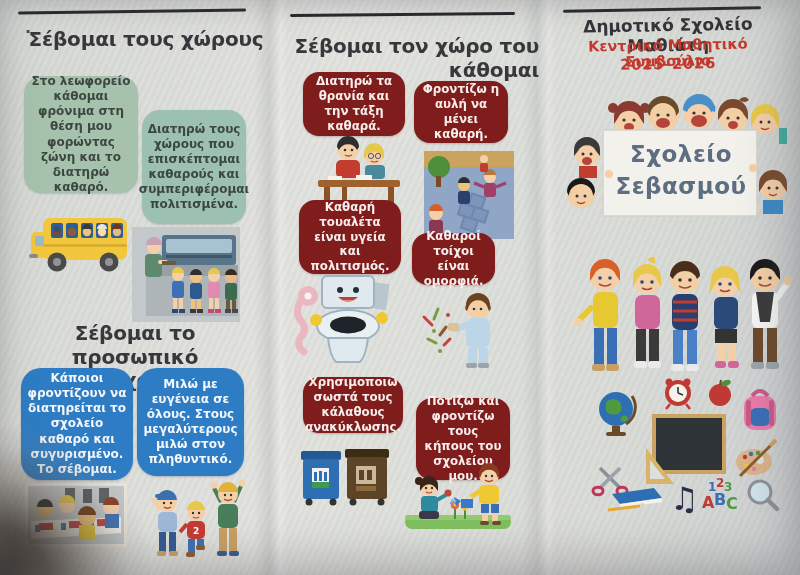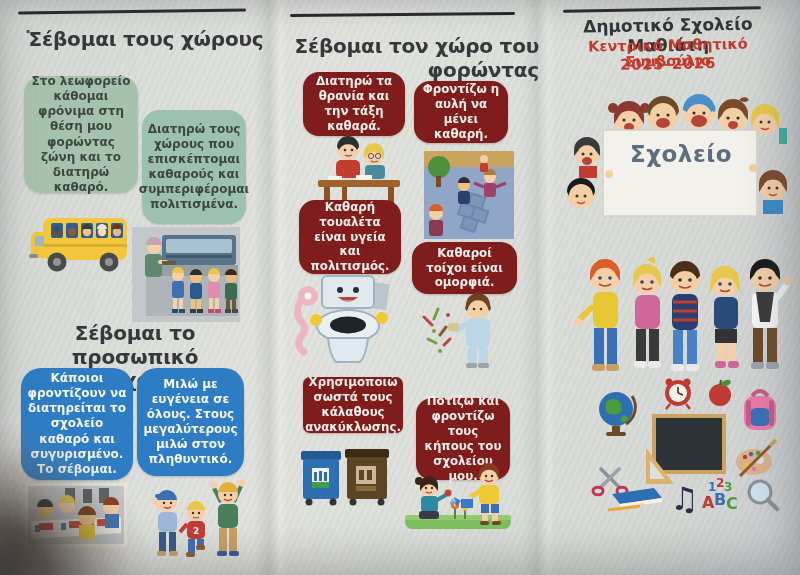--- a/index.html
+++ b/index.html
@@ -206,21 +206,21 @@
         <rect x="79" y="79" width="10" height="5" rx="2" fill="#35598f"></rect>
           <rect x="91" y="79" width="10" height="5" rx="2" fill="#35598f"></rect>
       </g>
     </svg>
   </section>
 
   <section>
     <div class="rule rot-m" style="left:290px;top:13px;width:225px;"></div>
     <h1 class="title" style="left:275px;top:21px;width:250px;margin:14px;text-align:right;">
       <span>Σέβομαι τον χώρο του</span><br>
-      <span>φορώντας</span>
+      <span>κάθομαι</span>
     </h1>
     <div class="card red" style="left:303px;top:72px;width:102px;height:64px;">Διατηρώ τα θρανία και την τάξη καθαρά.</div>
     <div class="card red" style="left:414px;top:81px;width:94px;height:62px;">Φροντίζω η αυλή να μένει καθαρή.</div>
 
     <svg class="illus" style="left:308px;top:133px;" width="102" height="75" viewBox="0 0 102 75">
       <circle cx="40" cy="16" r="11" fill="#f5cfa8"></circle>
       <path d="M29 14 a11 11 0 0 1 22 0 l-2 3 a10 10 0 0 0 -18 0 z" fill="#2e2e2e"></path>
       <circle cx="37" cy="17" r="1.3" fill="#333"></circle>
         <circle cx="44" cy="17" r="1.3" fill="#333"></circle>
         <path d="M37 22 q3 2 7 0" stroke="#a04a3a" stroke-width="1.3" fill="none"></path>
@@ -259,21 +259,21 @@
       <line x1="60" y1="36" x2="50" y2="32" stroke="#a0406a" stroke-width="3"></line>
         <line x1="72" y1="36" x2="82" y2="32" stroke="#a0406a" stroke-width="3"></line>
       <circle cx="12" cy="62" r="7" fill="#f5cfa8"></circle>
         <path d="M5 60 a7 7 0 0 1 14 0" fill="#d85f28"></path>
         <rect x="5" y="69" width="14" height="16" rx="3" fill="#8a3a50"></rect>
       <circle cx="60" cy="8" r="4" fill="#f5cfa8"></circle>
         <rect x="56" y="12" width="8" height="9" rx="2" fill="#c23c30"></rect>
     </svg>
 
     <div class="card red" style="left:299px;top:200px;width:102px;height:74px;">Καθαρή τουαλέτα είναι υγεία και πολιτισμός.</div>
-    <div class="card red" style="left:412px;top:242px;width:105px;height:52px;">Καθαροί τοίχοι είναι ομορφιά.</div>
+    <div class="card red" style="left:412px;top:233px;width:83px;height:52px;">Καθαροί τοίχοι είναι ομορφιά.</div>
 
     <svg class="illus" style="left:290px;top:268px;" width="110" height="102" viewBox="0 0 110 102">
       <rect x="66" y="14" width="32" height="26" fill="#b9c6cd" transform="rotate(8 82 27)"></rect>
       <rect x="32" y="8" width="52" height="32" rx="5" fill="#dfe9ee" stroke="#9fb4c0" stroke-width="2"></rect>
       <circle cx="50" cy="22" r="3" fill="#243038"></circle>
         <circle cx="66" cy="22" r="3" fill="#243038"></circle>
       <path d="M48 29 q10 9 20 0 z" fill="#b5443a"></path>
         <path d="M52 32 q6 4 12 0 z" fill="#e88a80"></path>
       <ellipse cx="58" cy="58" rx="31" ry="16" fill="#e8f0f4" stroke="#9fb4c0" stroke-width="2"></ellipse>
       <ellipse cx="58" cy="57" rx="18" ry="8.5" fill="#1e242a"></ellipse>
@@ -302,21 +302,21 @@
         <circle cx="71" cy="22" r="1.3" fill="#333"></circle>
       <rect x="56" y="31" width="24" height="30" rx="7" fill="#bcd6e8"></rect>
       <line x1="57" y1="38" x2="46" y2="42" stroke="#bcd6e8" stroke-width="7" stroke-linecap="round"></line>
       <rect x="38" y="36" width="11" height="8" rx="2" fill="#d9c49a"></rect>
       <rect x="58" y="61" width="9" height="16" fill="#bcd6e8"></rect>
         <rect x="69" y="61" width="9" height="16" fill="#bcd6e8"></rect>
       <rect x="56" y="76" width="11" height="5" rx="2" fill="#9aa4aa"></rect>
         <rect x="68" y="76" width="11" height="5" rx="2" fill="#9aa4aa"></rect>
     </svg>
 
-    <div class="card red" style="left:303px;top:377px;width:100px;height:56px;border-radius:7px;">Χρησιμοποιώ σωστά τους κάλαθους ανακύκλωσης.</div>
+    <div class="card red" style="left:303px;top:377px;width:100px;height:56px;">Χρησιμοποιώ σωστά τους κάλαθους ανακύκλωσης.</div>
     <div class="card red" style="left:416px;top:392px;width:94px;height:82px;margin-top:6px;">Ποτίζω και φροντίζω τους κήπους του σχολείου μου.</div>
 
     <svg class="illus" style="left:295px;top:444px;" width="98" height="64" viewBox="0 0 98 64">
       <rect x="6" y="7" width="40" height="9" rx="2" fill="#245a94"></rect>
       <rect x="8" y="15" width="36" height="40" rx="3" fill="#2e6fb3"></rect>
       <rect x="17" y="24" width="17" height="20" fill="#f2f2f2"></rect>
       <rect x="19" y="28" width="3" height="9" fill="#2e6fb3"></rect>
         <rect x="24" y="27" width="3" height="10" fill="#2e6fb3"></rect>
         <rect x="29" y="28" width="3" height="9" fill="#2e6fb3"></rect>
       <rect x="17" y="38" width="17" height="6" fill="#3f9b47"></rect>
@@ -437,20 +437,21 @@
           <circle cx="220" cy="110" r="1.5" fill="#333"></circle>
           <path d="M212 116 q4 3 8 0" stroke="#a04a3a" stroke-width="1.5" fill="none"></path>
           <rect x="206" y="122" width="20" height="14" fill="#3a8ac8"></rect>
       </g>
       <rect x="46" y="52" width="154" height="86" fill="#f2f1ec" stroke="#d4d1c8" stroke-width="1.5"></rect>
       <circle cx="52" cy="96" r="4" fill="#f5cfa8"></circle>
         <circle cx="196" cy="90" r="4" fill="#f3cfa6"></circle>
     </svg>
     <div class="code-sign-text" style="left:606px;top:138px;width:150px;">
       <span>Σχολείο</span><br>
+      <span>Σεβασμού</span>
     </div>
 
     <svg class="illus" style="left:573px;top:238px;" width="218" height="142" viewBox="0 0 218 142">
       <g>
         <line x1="18" y1="70" x2="6" y2="82" stroke="#e8c832" stroke-width="6" stroke-linecap="round"></line>
           <circle cx="5" cy="84" r="4" fill="#f5cfa8"></circle>
         <circle cx="32" cy="38" r="15" fill="#f5cfa8"></circle>
         <path d="M17 36 a15 15 0 0 1 30 0 l0 7 -4 -6 a12 12 0 0 0 -22 0 l-4 6 z" fill="#d85f28"></path>
         <circle cx="27" cy="40" r="1.8" fill="#2a4a7a"></circle>
           <circle cx="37" cy="40" r="1.8" fill="#2a4a7a"></circle>

